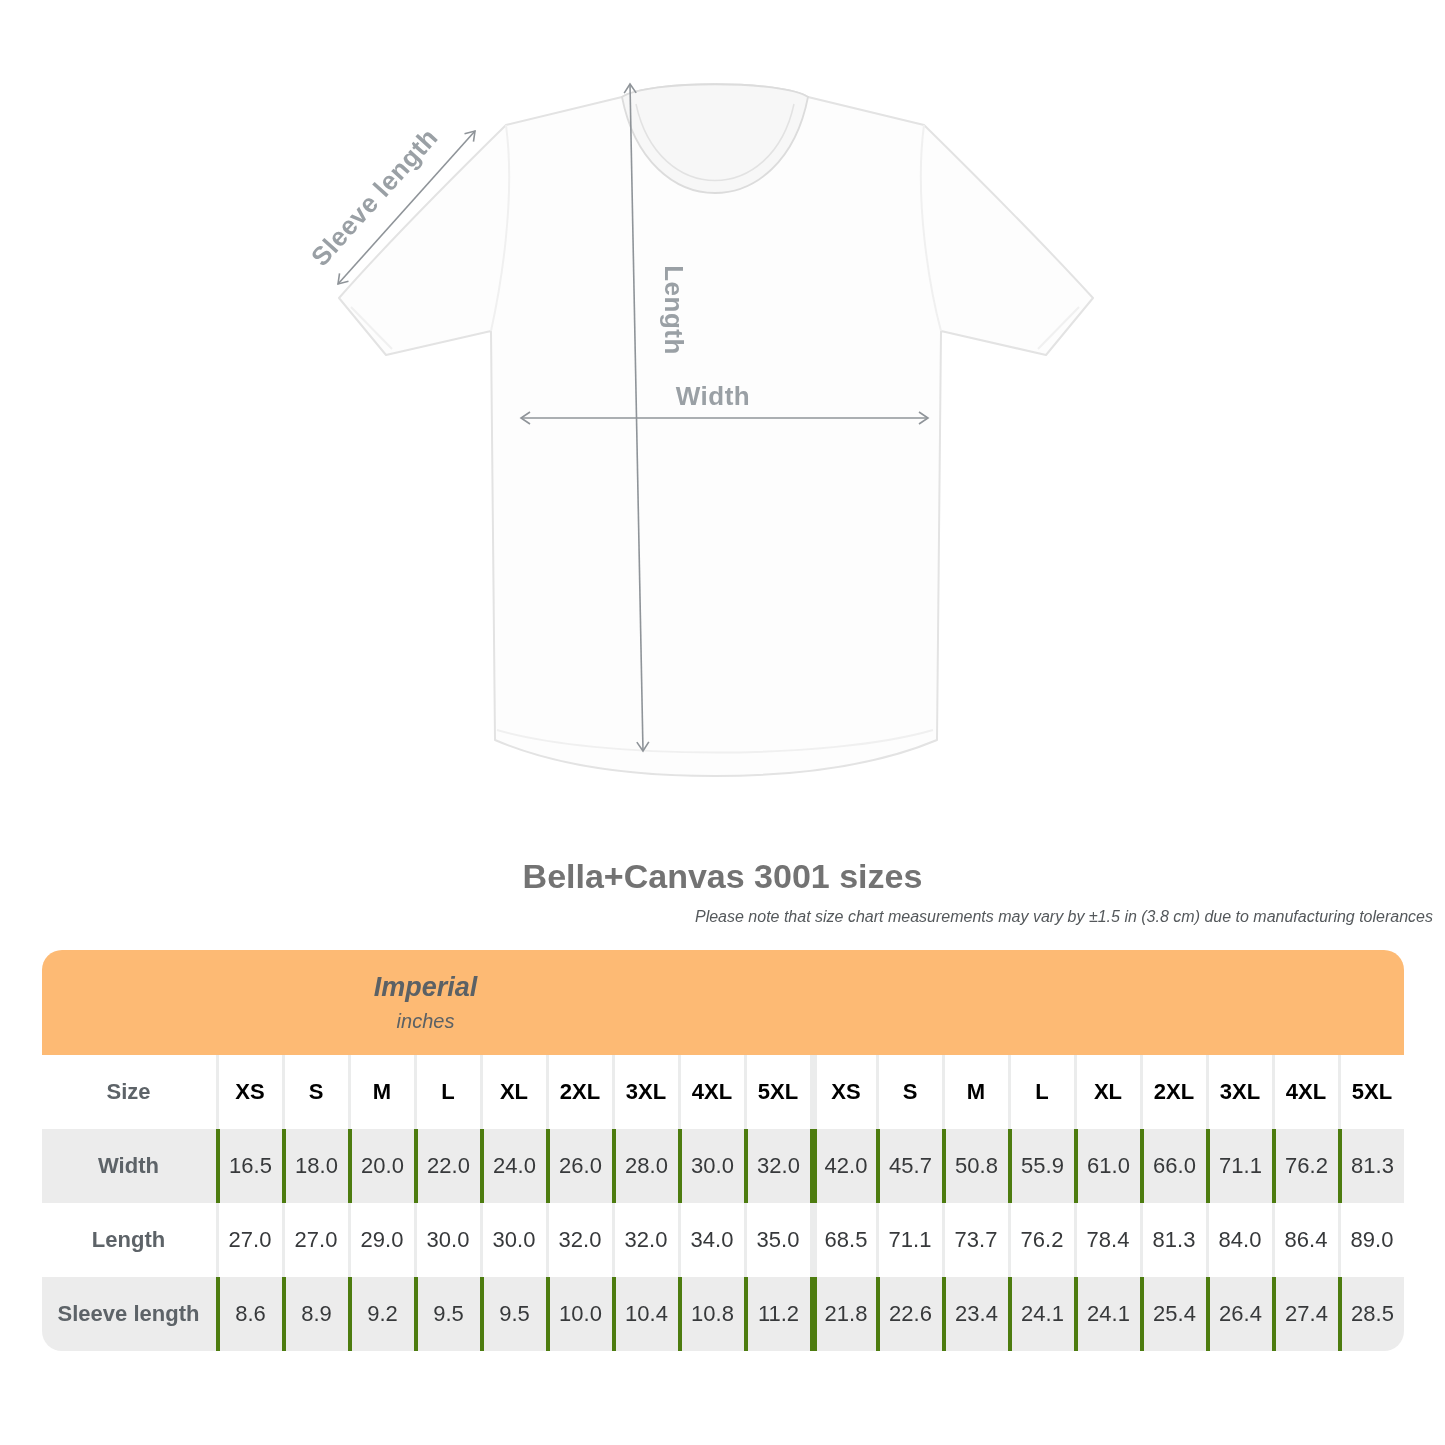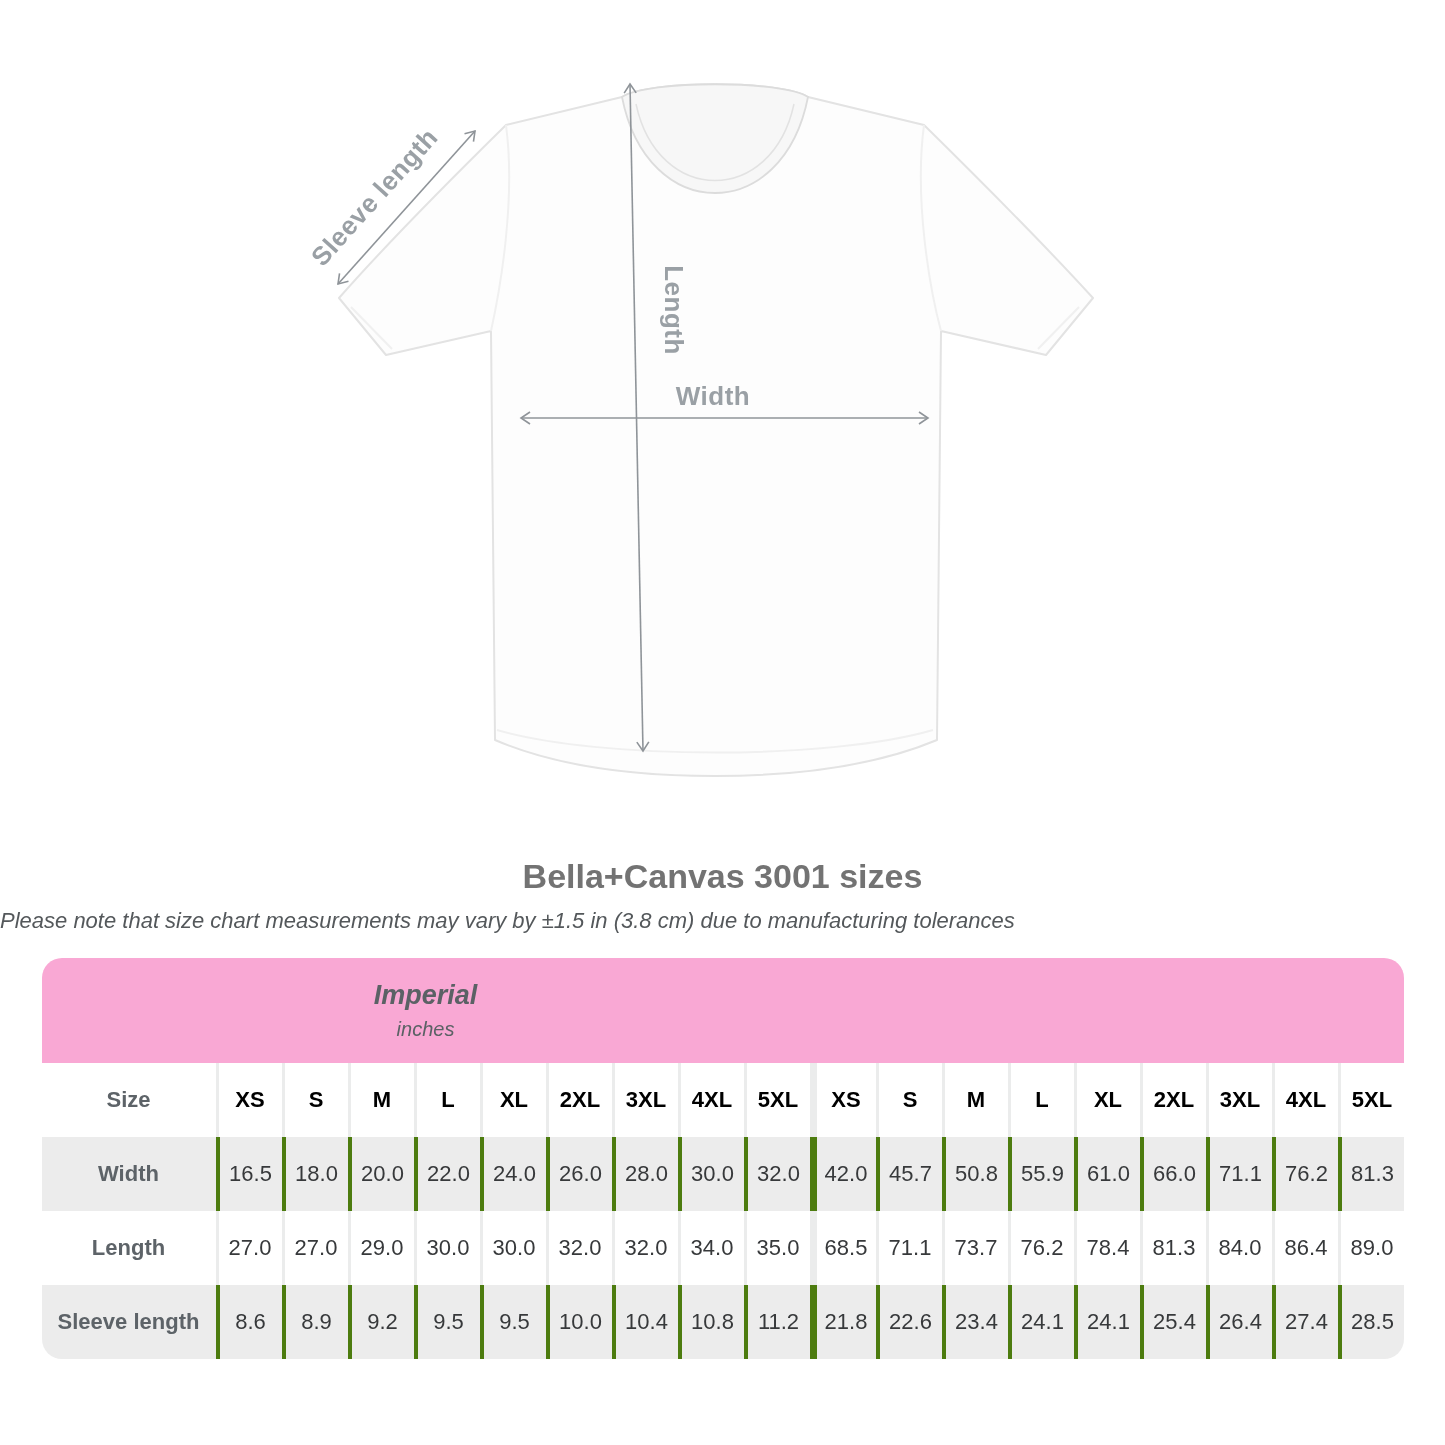--- a/index.html
+++ b/index.html
@@ -6,26 +6,26 @@
   body{width:1445px;height:1445px;font-family:"Liberation Sans",sans-serif;-webkit-font-smoothing:antialiased;overflow:hidden;}
   .page{width:1445px;height:1445px;background:#fff;}
 
   
   .figure{position:relative;width:1445px;height:830px;}
   .figure svg{display:block;width:1445px;height:830px;}
   .measure-label{fill:#9aa0a5;font-weight:bold;font-size:26px;letter-spacing:.5px;}
 
   
   .title{margin:26px 0 0 0;text-align:center;font-size:34px;line-height:40px;font-weight:bold;color:#737373;}
-  .subtitle{margin:12px 0 0 0;text-align:left;font-style:italic;font-size:22px;color:#54585b;}
+  .subtitle{margin:12px 12px 0 0;text-align:right;font-style:italic;font-size:16px;color:#54585b;}
 
   
   .size-table{width:1362px;margin:24px auto 0 auto;}
   .thead,.row{display:grid;grid-template-columns:174px repeat(18,1fr);}
-  .thead{height:105px;background:#f9a8d4;border-radius:20px 20px 0 0;}
+  .thead{height:105px;background:#fdba74;border-radius:20px 20px 0 0;}
   .sect{display:flex;flex-direction:column;align-items:center;justify-content:center;gap:7px;}
   .sect-imperial{grid-column:1 / span 10;}
   .sect-metric{grid-column:11 / span 9;}
   .sect-name{font-size:27px;font-weight:bold;font-style:italic;color:#5b6165;}
   .sect-unit{font-size:20px;font-style:italic;color:#5b6165;}
 
   .row{height:74px;}
   .group{display:contents;}
   .cell{display:flex;align-items:center;justify-content:center;font-size:22px;color:#37393b;background:#fff;}
   .cell-label{font-weight:bold;color:#5d6368;}

